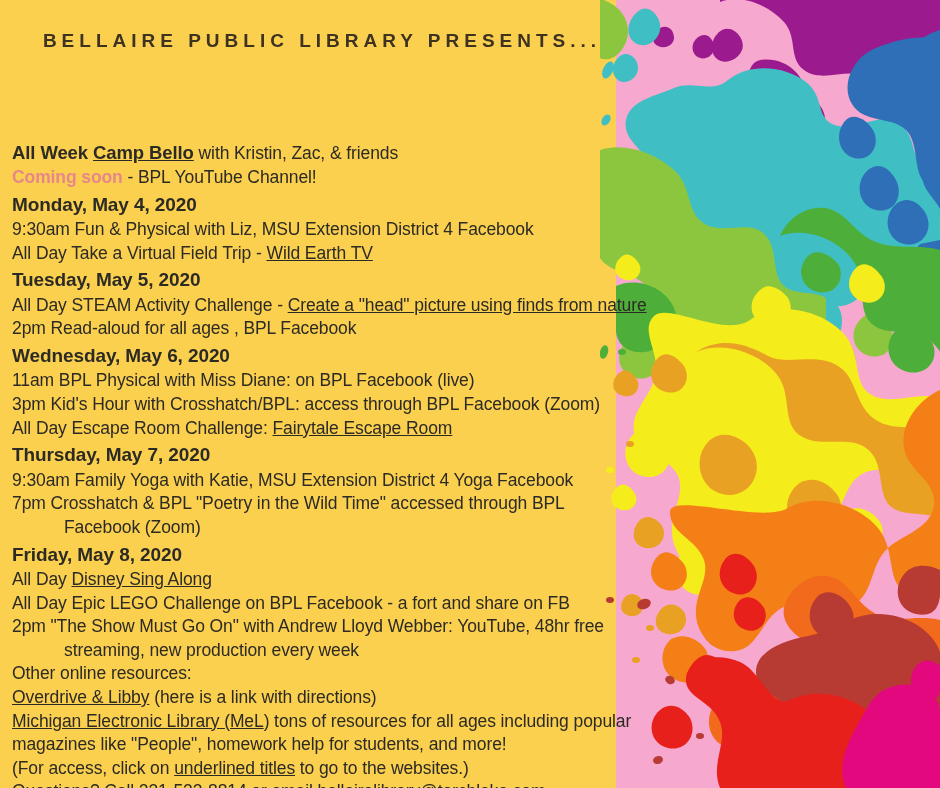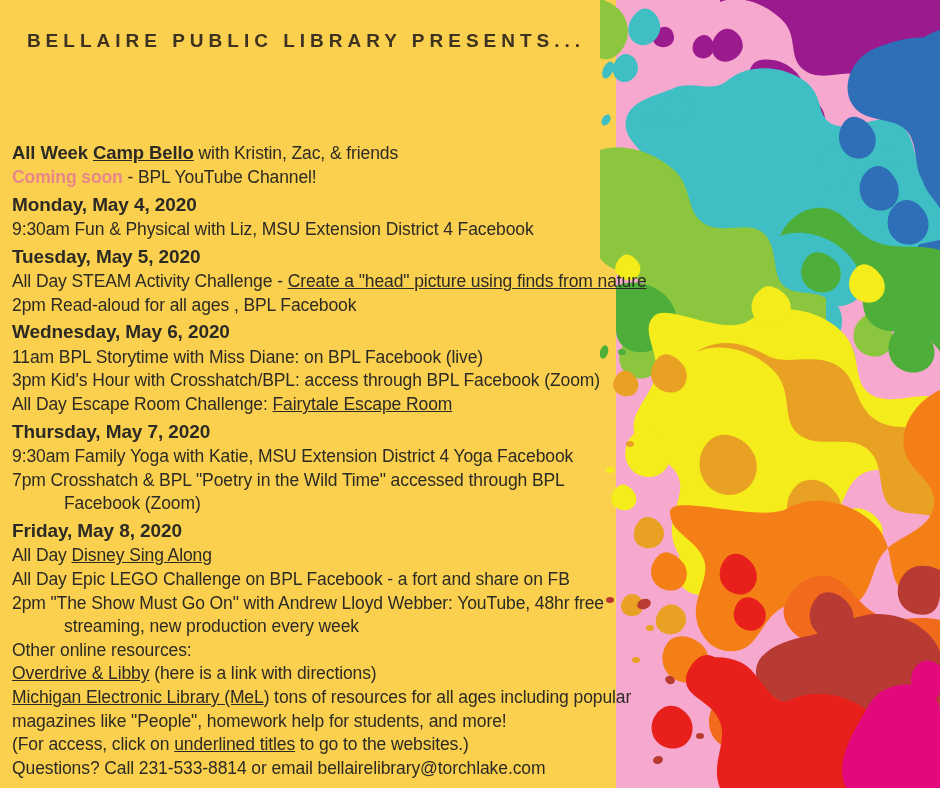--- a/index.html
+++ b/index.html
@@ -11,21 +11,21 @@
   #poster{position:relative;width:940px;height:788px;overflow:hidden;background:#FBD04E;}
 
   
   #art{position:absolute;top:0;left:600px;width:340px;height:788px;overflow:hidden;}
   #art svg{display:block;width:340px;height:788px;}
 
   
   #content{position:absolute;top:0;left:0;width:612px;height:788px;}
 
   .kicker{
-    position:absolute;top:30px;left:0;width:612px;
+    position:absolute;top:30px;left:16px;width:612px;
     text-align:center;
     font-family:"Liberation Sans",sans-serif;
     font-size:19px;font-weight:bold;
     letter-spacing:5.0px;
     color:#3E3321;
     white-space:nowrap;
   }
   .headline{
     position:absolute;top:82px;left:0;width:612px;
     text-align:center;
@@ -254,25 +254,26 @@
 
   <div id="content">
 
     <div class="kicker">BELLAIRE PUBLIC LIBRARY PRESENTS...</div>
 
     <div id="lines">
         <div class="line bold"><span class="b">All Week </span><span class="b u">Camp Bello</span><span style="font-weight: normal; font-size: 17.5px;"> with Kristin, Zac, &amp; friends</span></div>
         <div class="line"><span class="pink">Coming soon</span><span> - BPL YouTube Channel!</span></div>
         <div class="line day">Monday, May 4, 2020</div>
         <div class="line"><span>9:30am Fun &amp; Physical with Liz, MSU Extension District 4 Facebook</span></div>
+        <div class="line"><span>All Day Take a Virtual Field Trip - </span><span class="u">Wild Earth TV</span></div>
         <div class="line day">Tuesday, May 5, 2020</div>
         <div class="line"><span>All Day STEAM Activity Challenge - </span><span class="u">Create a "head" picture using finds from nature</span></div>
         <div class="line"><span>2pm Read-aloud for all ages , BPL Facebook</span></div>
         <div class="line day">Wednesday, May 6, 2020</div>
-        <div class="line"><span>11am BPL Storytime with Miss Diane: on BPL Facebook (live)</span></div>
+        <div class="line"><span>11am BPL Physical with Miss Diane: on BPL Facebook (live)</span></div>
         <div class="line"><span>3pm Kid's Hour with Crosshatch/BPL: access through BPL Facebook (Zoom)</span></div>
         <div class="line"><span>All Day Escape Room Challenge: </span><span class="u">Fairytale Escape Room</span></div>
         <div class="line day">Thursday, May 7, 2020</div>
         <div class="line"><span>9:30am Family Yoga with Katie, MSU Extension District 4 Yoga Facebook</span></div>
         <div class="line"><span>7pm Crosshatch &amp; BPL "Poetry in the Wild Time" accessed through BPL</span></div>
         <div class="line indent"><span>Facebook (Zoom)</span></div>
         <div class="line day">Friday, May 8, 2020</div>
         <div class="line"><span>All Day </span><span class="u">Disney Sing Along </span></div>
         <div class="line"><span>All Day Epic LEGO Challenge on BPL Facebook - a fort and share on FB</span></div>
         <div class="line"><span>2pm "The Show Must Go On" with Andrew Lloyd Webber: YouTube, 48hr free</span></div>

